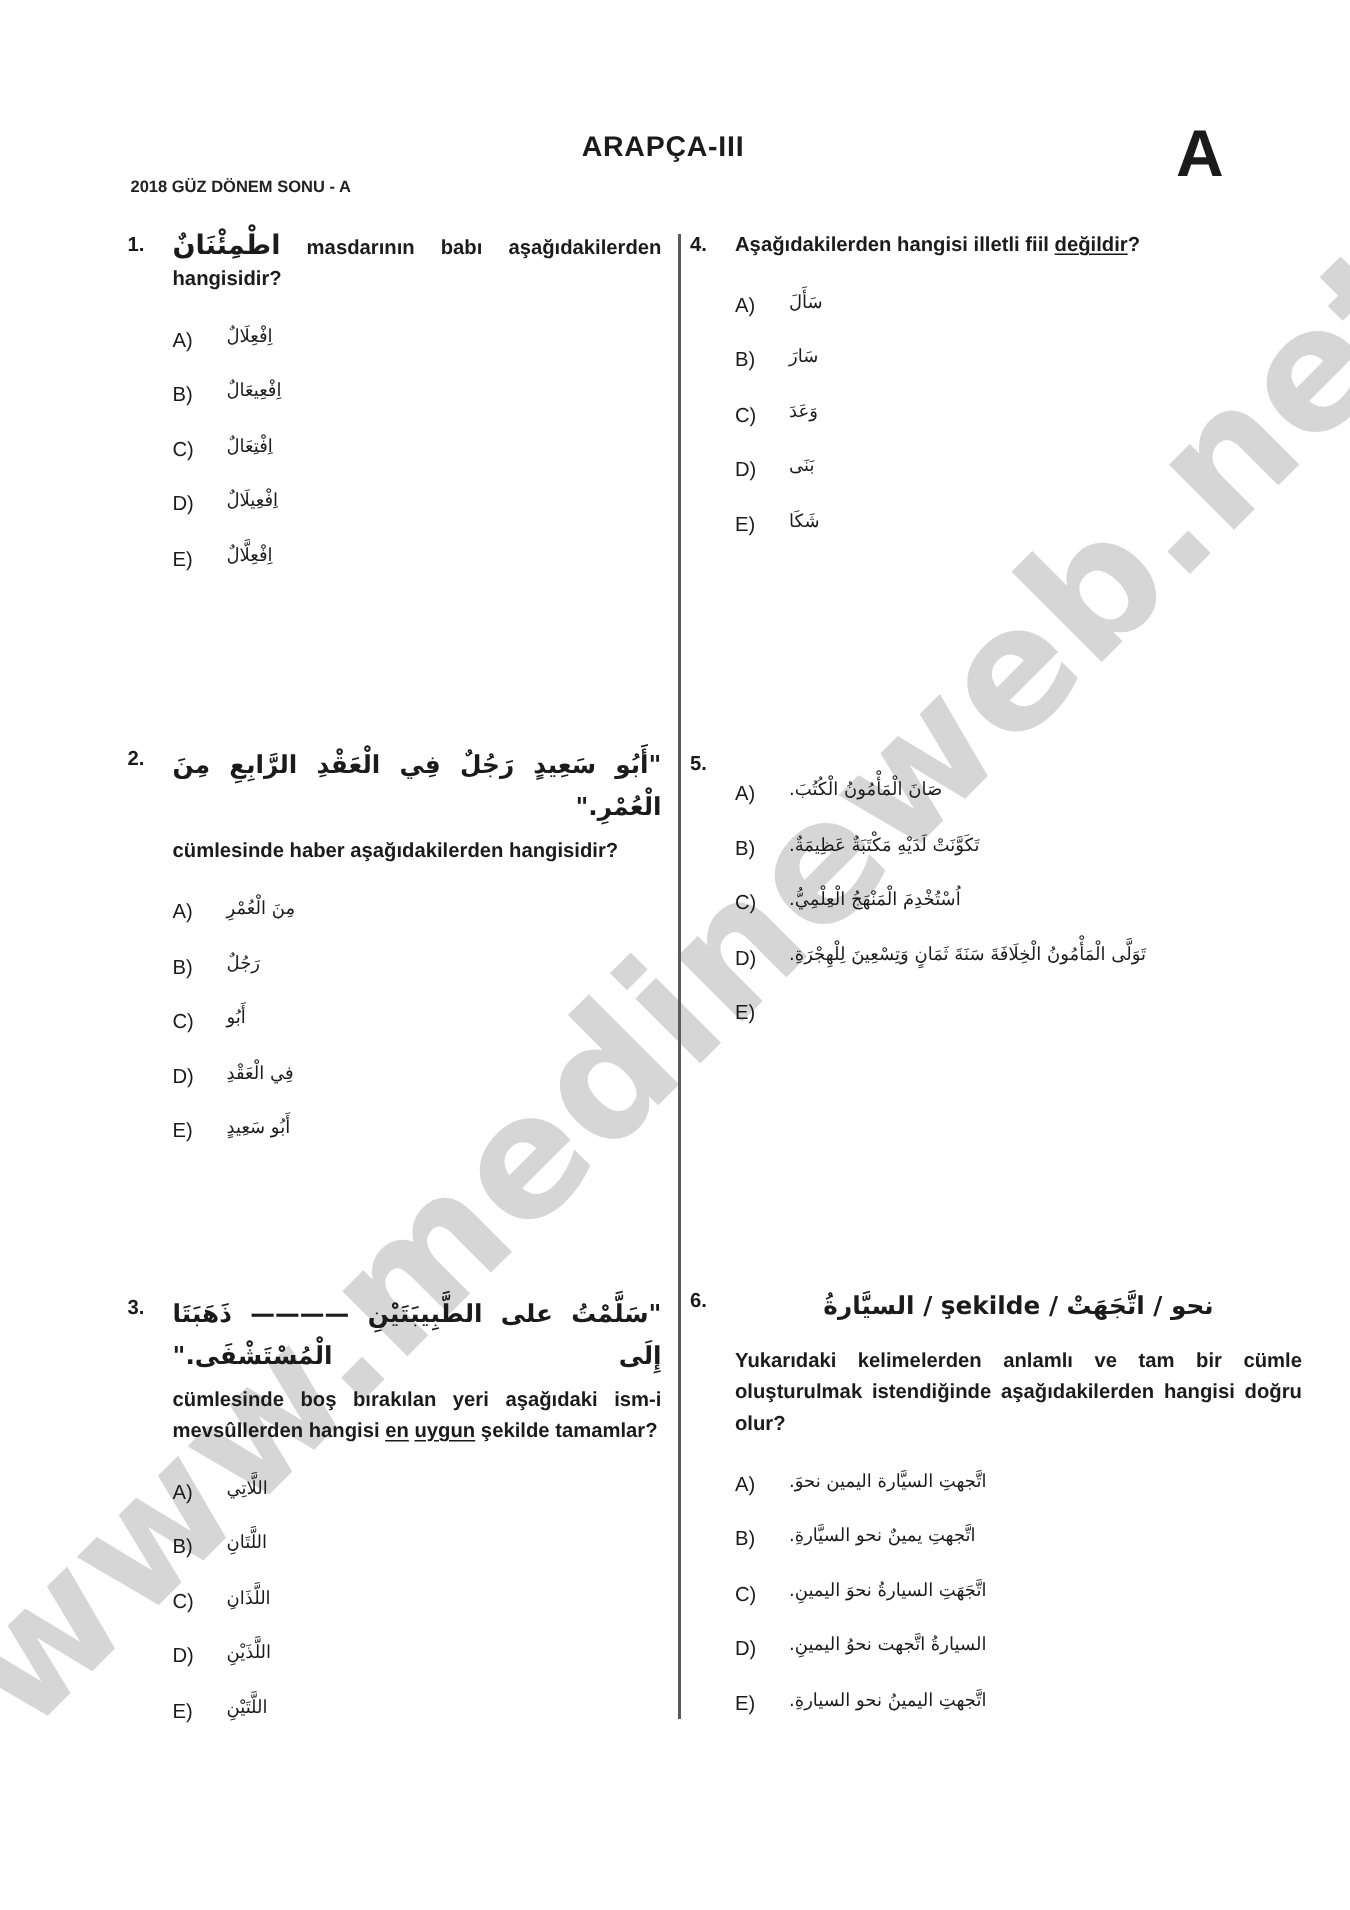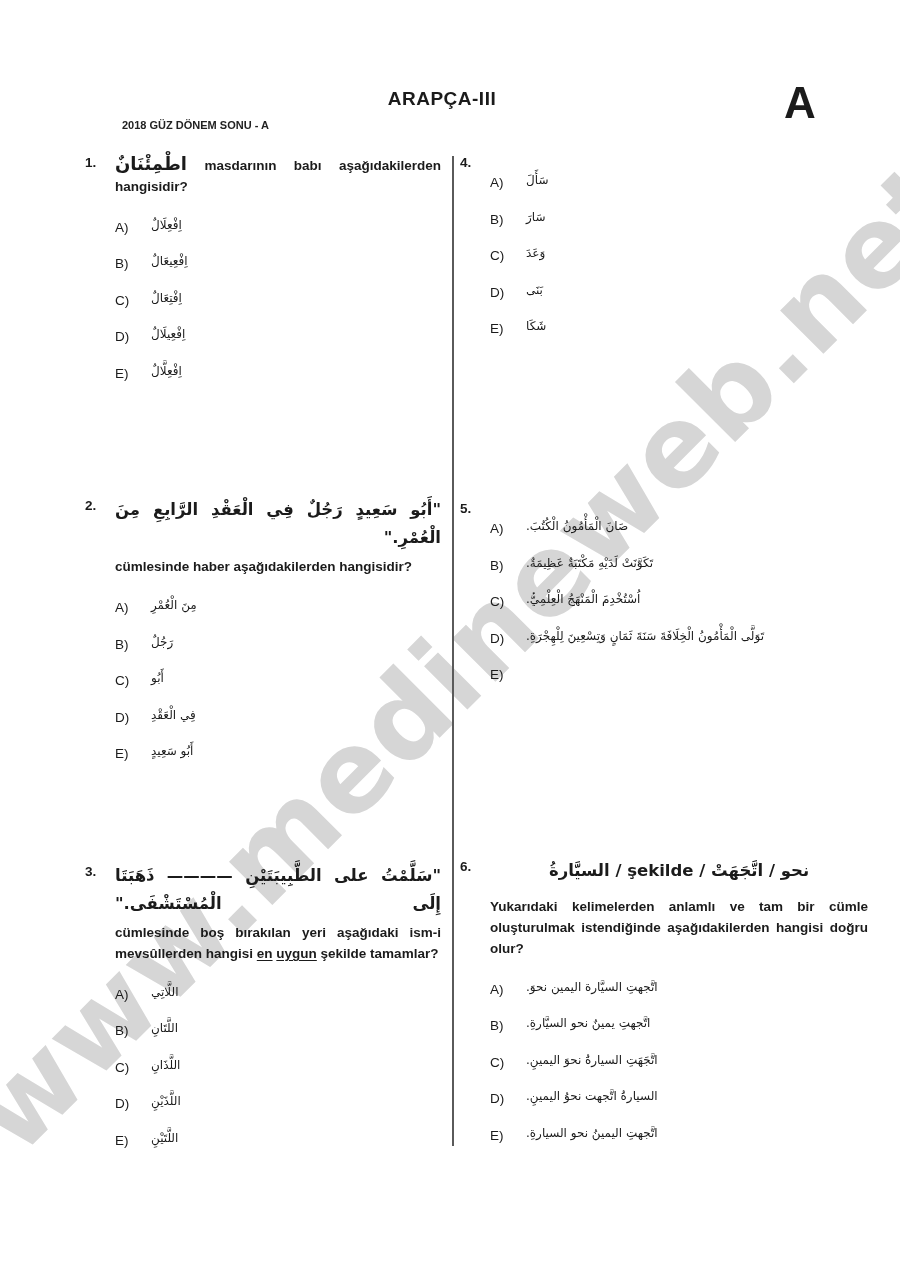--- a/index.html
+++ b/index.html
@@ -25,21 +25,21 @@
     position: absolute; top: 88px; left: 0; right: 16px;
     text-align: center; font-size: 19px; font-weight: bold;
     letter-spacing: 0.5px; z-index: 2;
   }
   .booklet {
     position: absolute; top: 78px; left: 784px;
     font-size: 44px; font-weight: bold; z-index: 2;
   }
   .session {
     position: absolute; top: 119px; left: 87px;
-    font-size: 11px; font-weight: bold; color: #222; z-index: 2; margin-left: 35px;
+    font-size: 11px; font-weight: bold; color: #222; z-index: 2;
   }
 
   
   .divider {
     position: absolute; left: 452px; top: 156px;
     width: 1.5px; height: 990px; background: #5a5a5a; z-index: 1;
   }
 
   
   .q { position: absolute; z-index: 1; }
@@ -188,20 +188,21 @@
           </div>
         </div>
       </div>
     </div>
   </div>
 
   <div class="q q4">
     <div class="qrow">
       <div class="qnum">4.</div>
       <div class="qbody">
+        <div class="tr-text"><span>Aşağıdakilerden hangisi illetli fiil </span><u>değildir</u><span>?</span></div>
         <div class="opts">
           <div class="opt">
             <span class="opt-label">A)</span>
             <span class="opt-ar ar">سَأَلَ</span>
           </div>
           <div class="opt">
             <span class="opt-label">B)</span>
             <span class="opt-ar ar">سَارَ</span>
           </div>
           <div class="opt">

